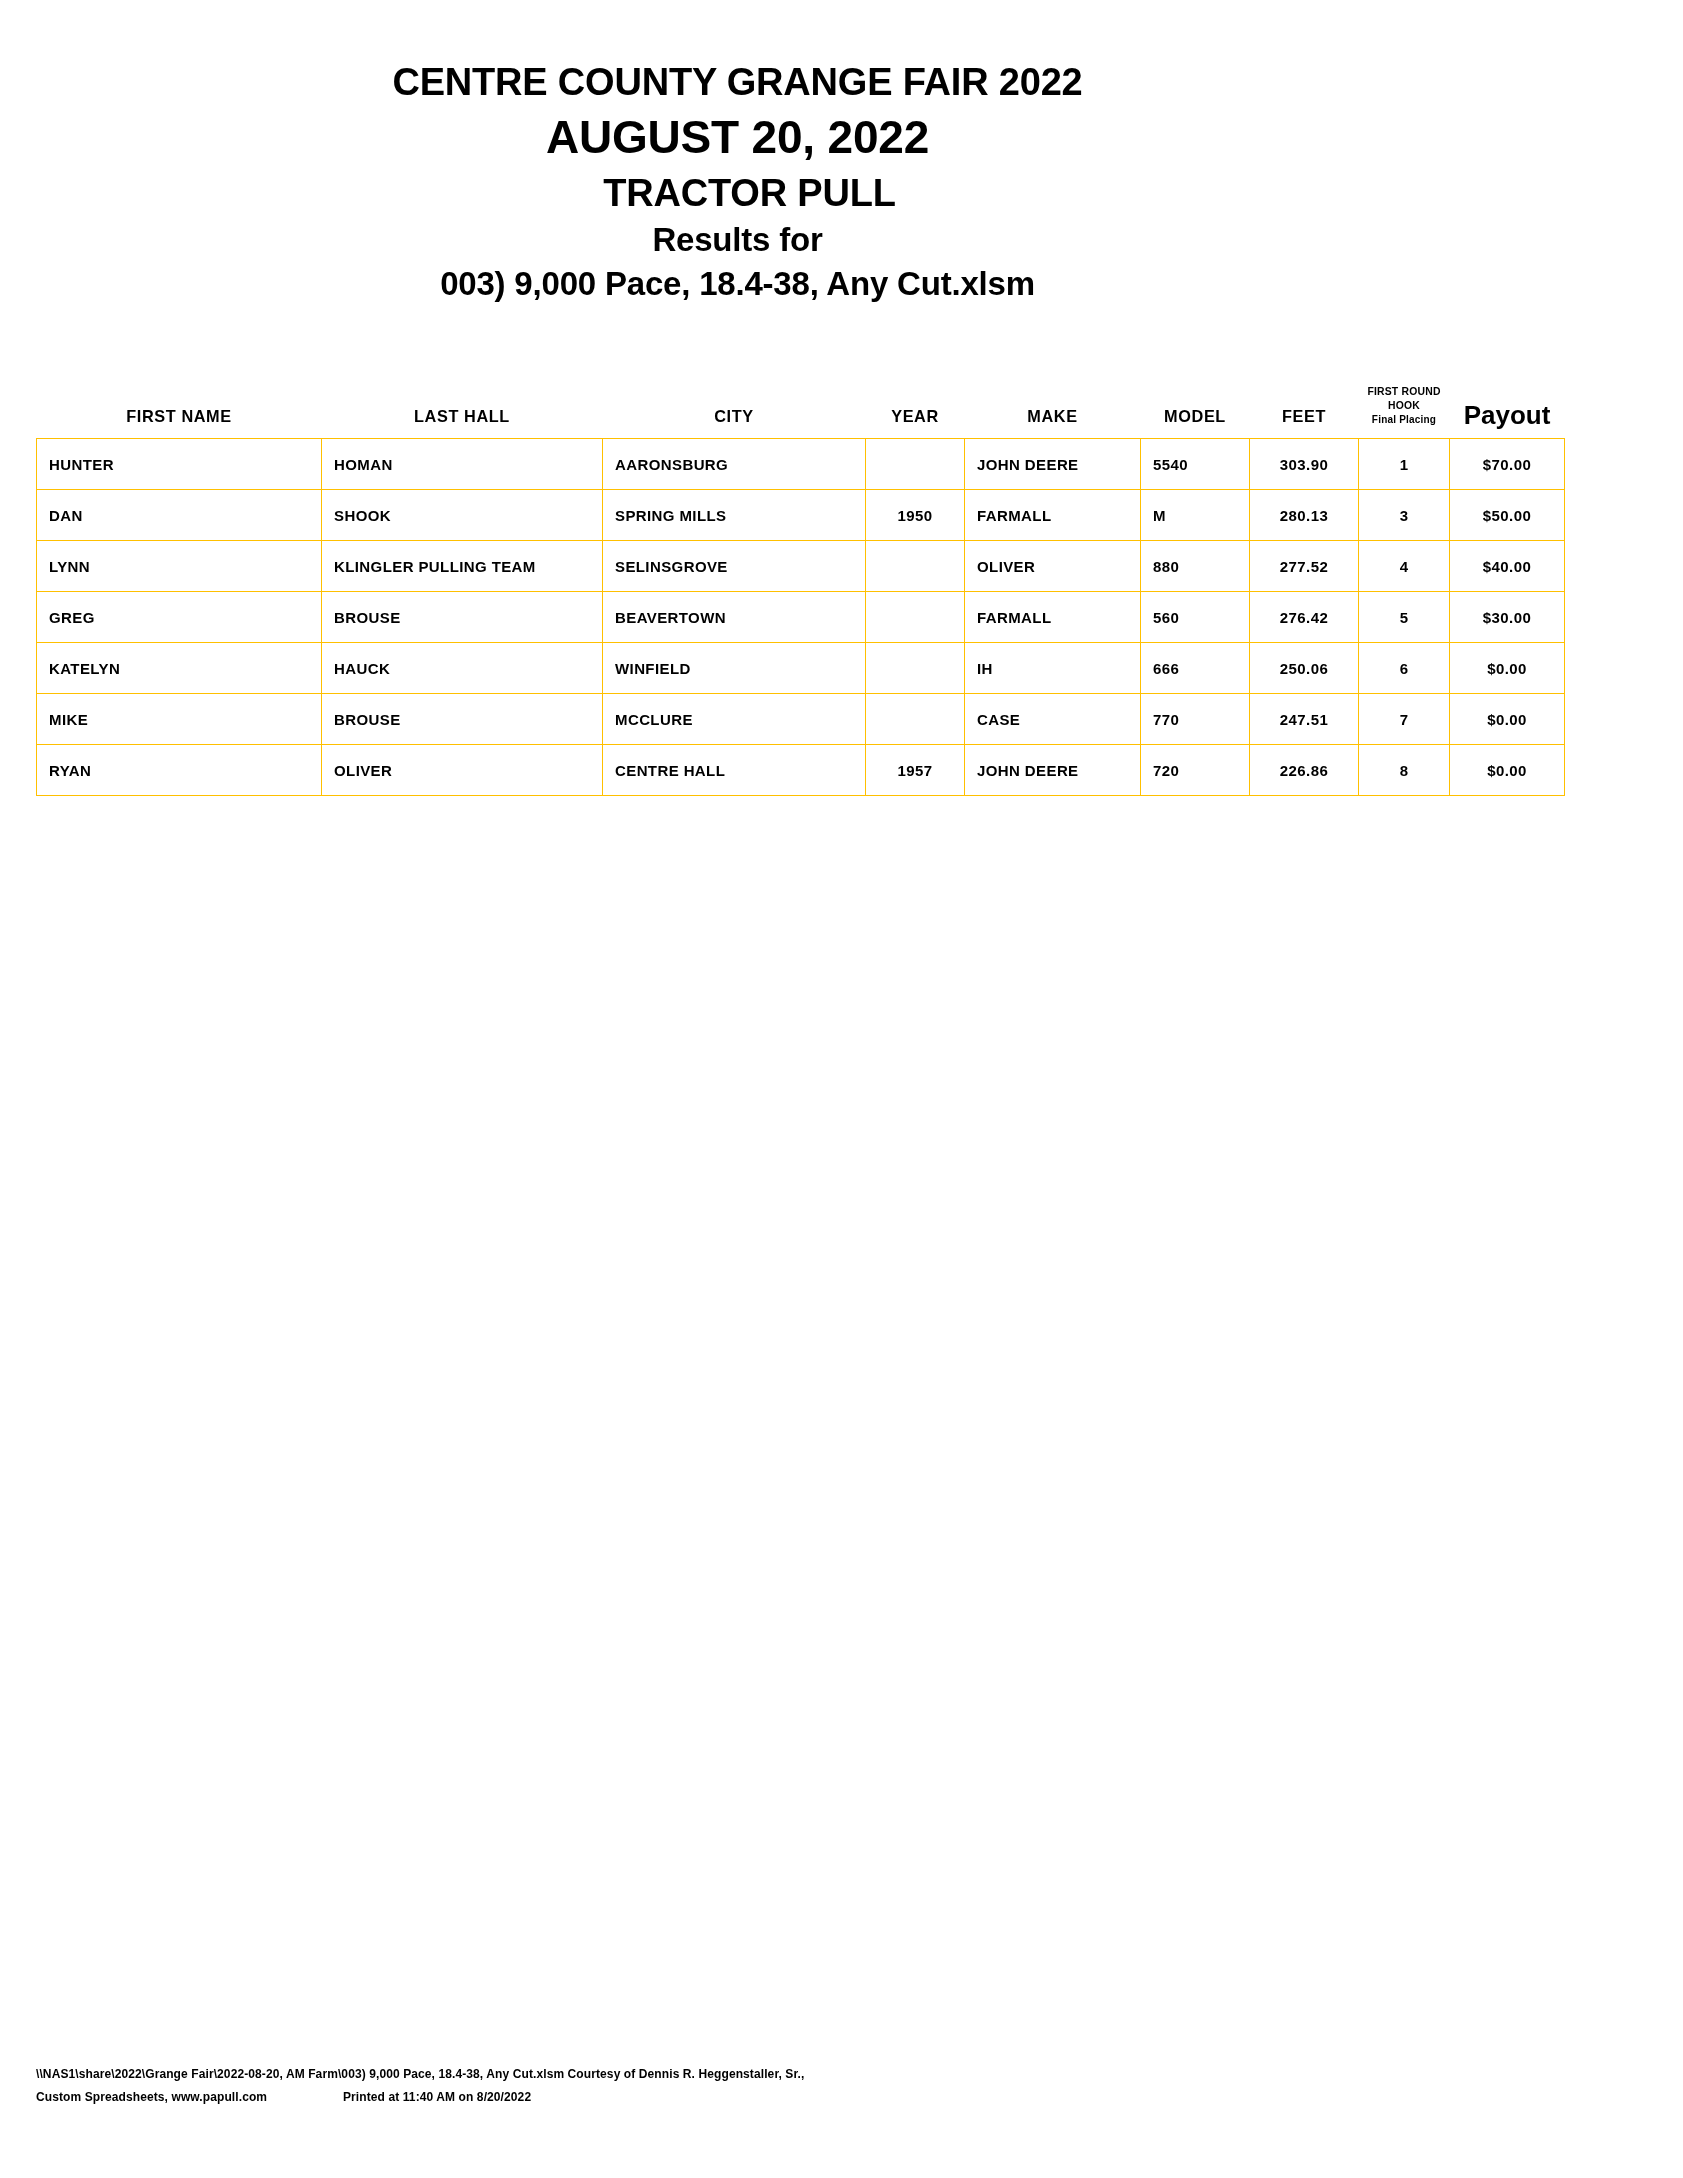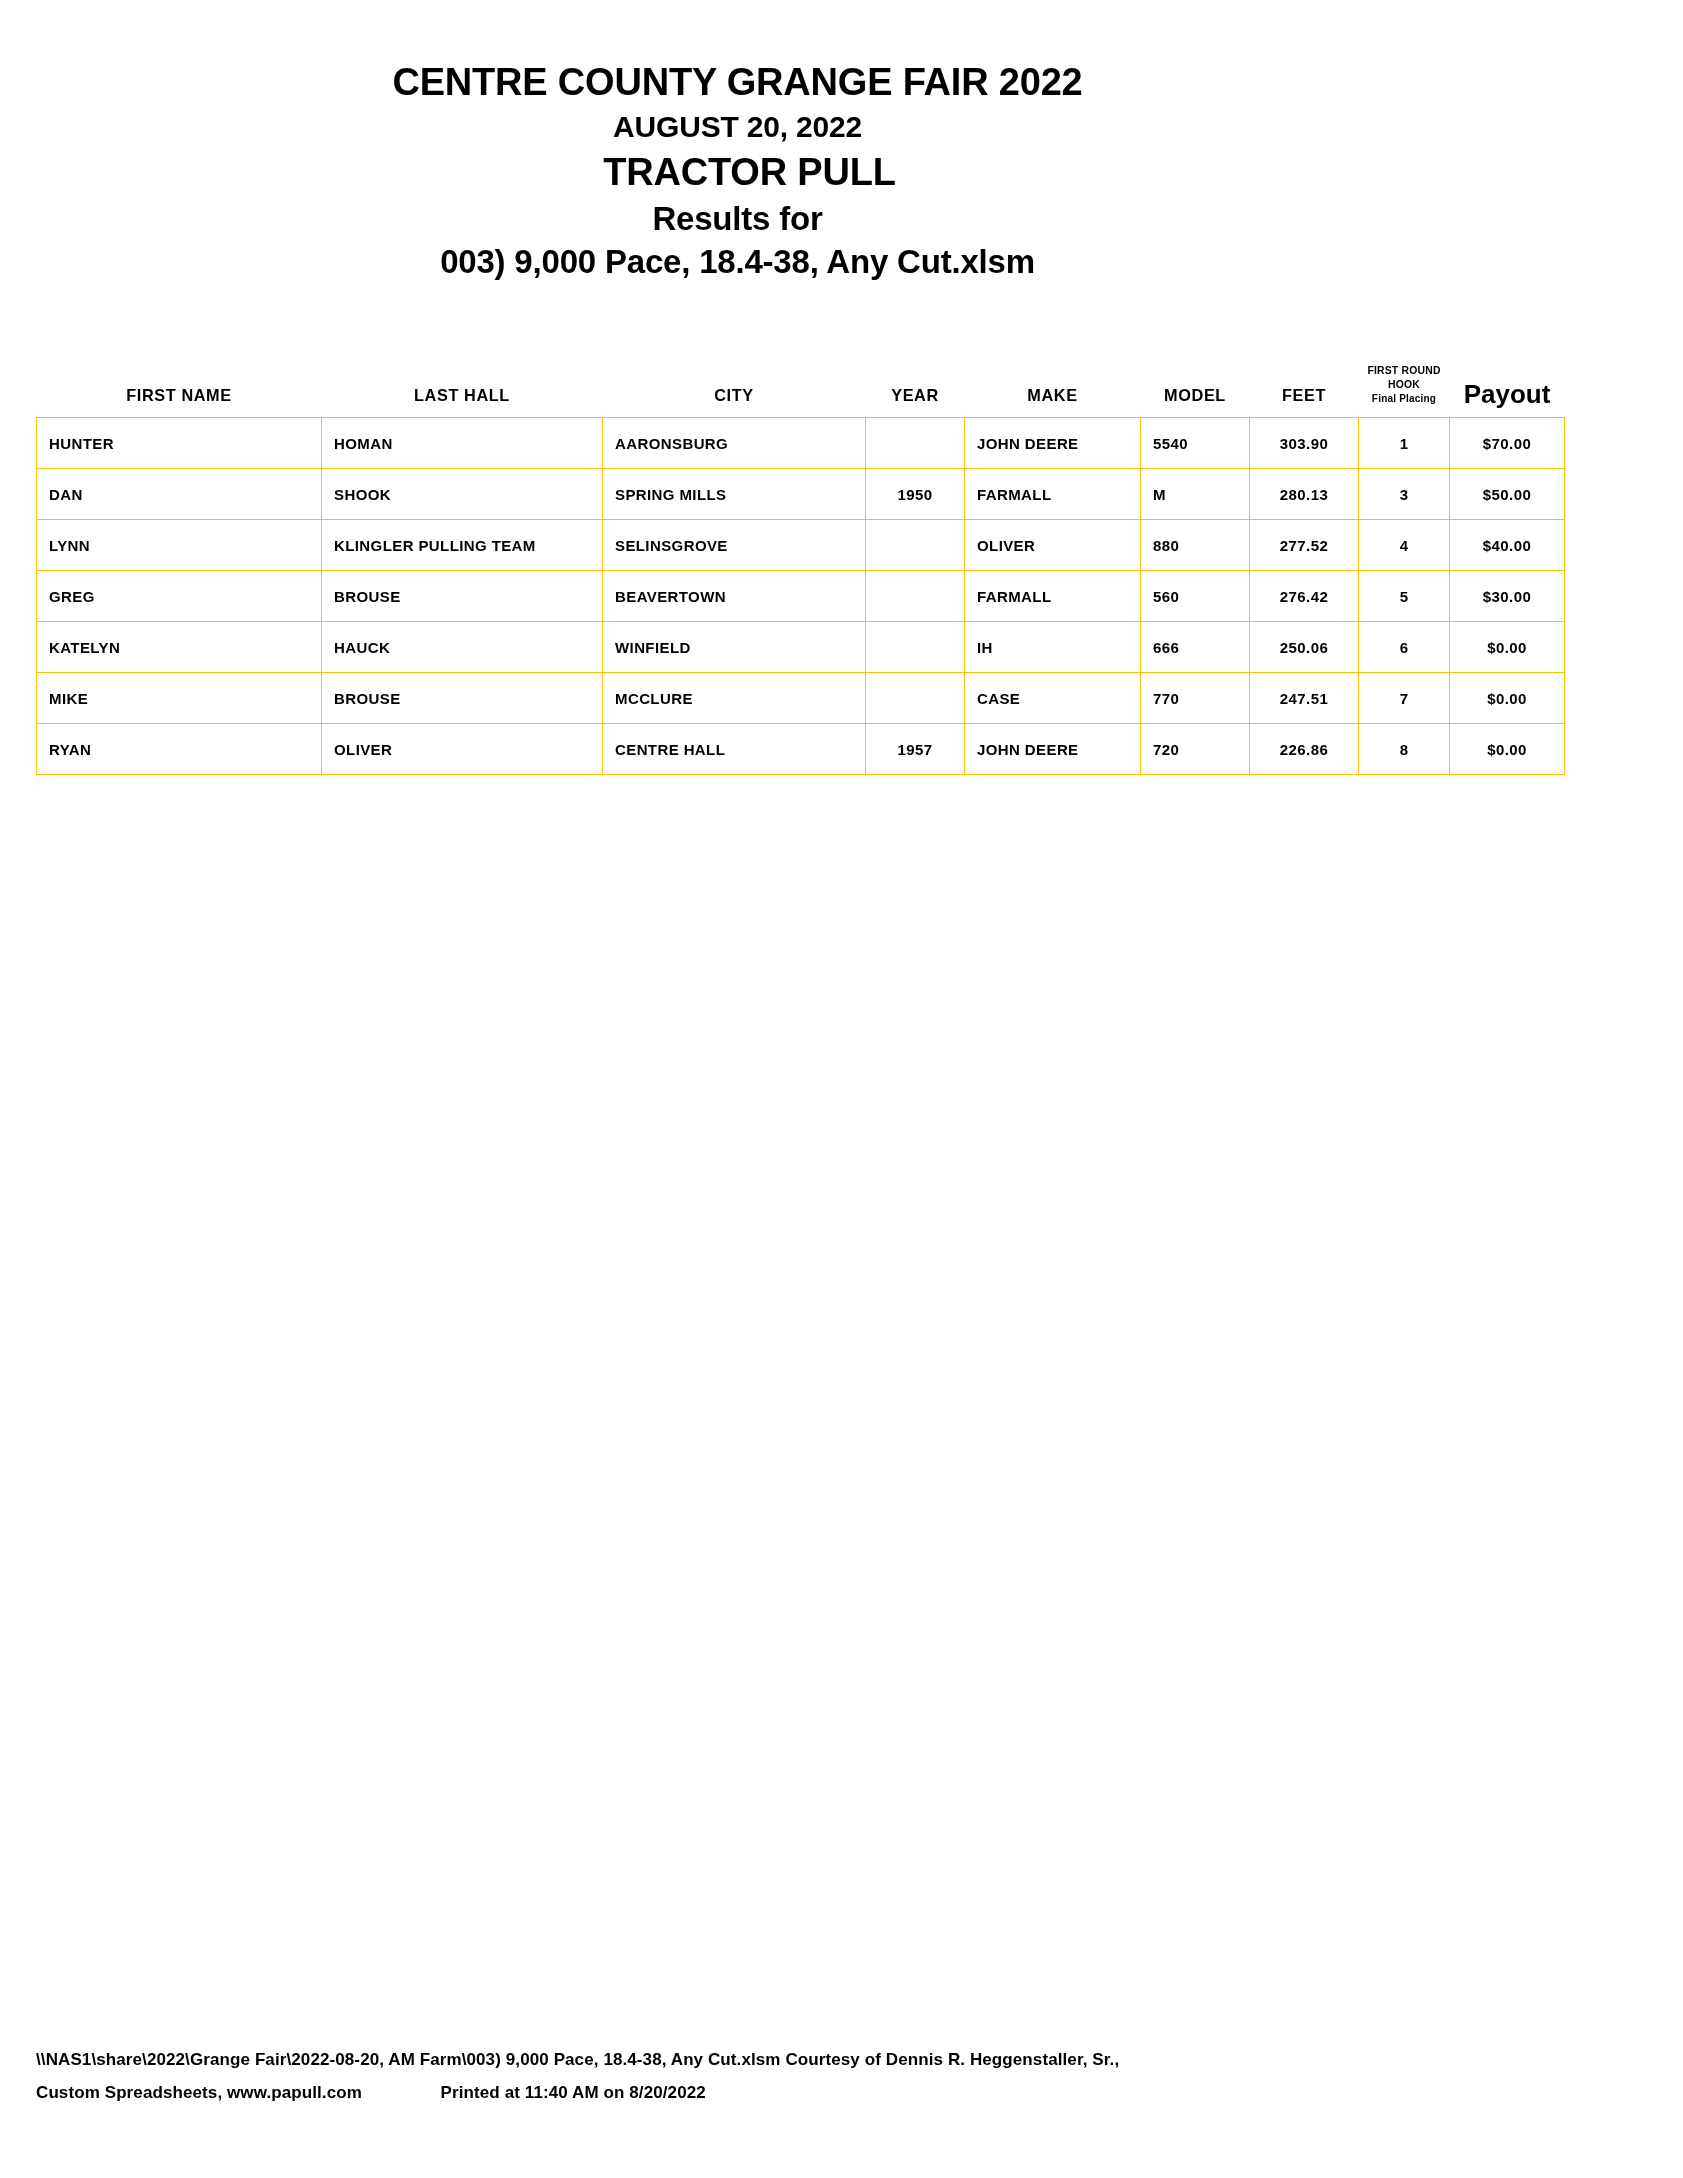--- a/index.html
+++ b/index.html
@@ -25,21 +25,21 @@
     text-align: center;
     padding-top: 57px;
   }
   .title-line {
     font-weight: bold;
     font-size: 37px;
     line-height: 1.32;
     letter-spacing: -0.2px;
   }
   .title-line.l1 { font-size: 38px; }
-  .title-line.l2 { font-size: 30px; }
+  .title-line.l2 { font-size: 46px; }
   .title-line.l3 { font-size: 38px; padding-left: 24px; }
   .title-line.l4 { font-size: 33px; }
   .title-line.l5 { font-size: 33px; }
 
   .table-wrap {
     margin: 0 auto;
     width: 1564px;
     padding-left: 36px;
     box-sizing: border-box;
     margin-top: 55px;
@@ -96,21 +96,21 @@
   }
   tbody td.c-left { text-align: left; }
   tbody td.c-center { text-align: center; }
   tbody td.c-num { text-align: center; }
 
   .footer {
     position: absolute;
     left: 36px;
     right: 36px;
     bottom: 69px;
-    font-size: 17px;
+    font-size: 12px;
     font-weight: bold;
     line-height: 1.9;
     letter-spacing: 0.1px;
   }
   .footer .row2 .gap {
     display: inline-block;
     width: 69px;
   }
 </style>
 </head>

